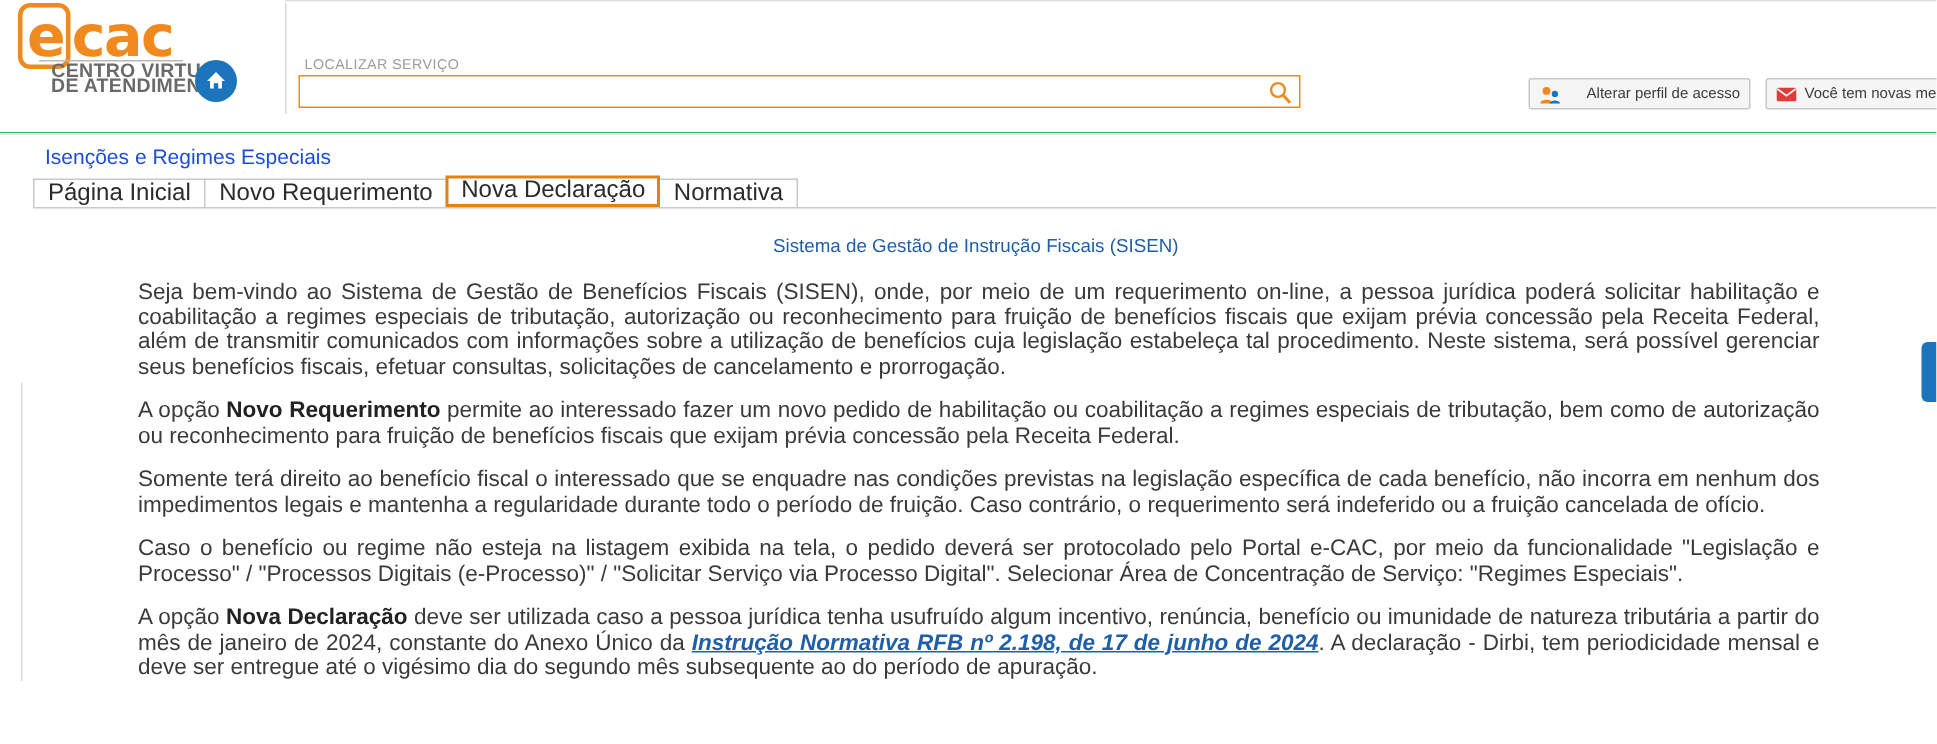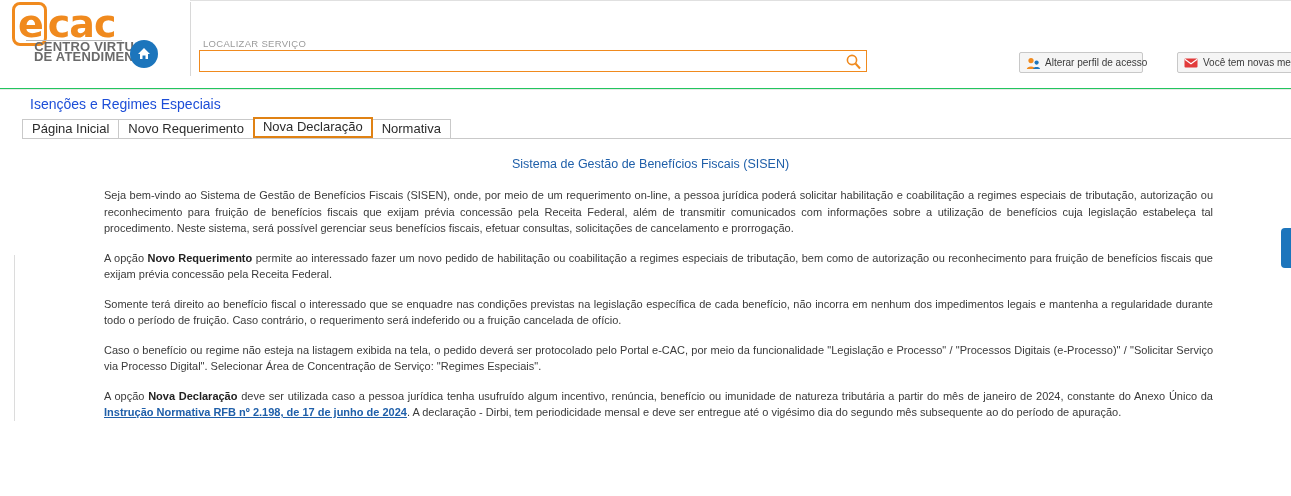--- a/index.html
+++ b/index.html
@@ -146,21 +146,21 @@
     box-sizing: border-box;
     white-space: nowrap;
     gap: 5px;
   }
   .hdr-btn .ico {
     width: 14px;
     height: 14px;
     display: block;
     flex: 0 0 14px;
   }
-  #btn-perfil { left: 828px; width: 124px; }
+  #btn-perfil { left: 828px; width: 148px; justify-content: space-between; }
   #btn-msg { left: 986px; width: 180px; }
 
   .orange-marker {
     position: absolute;
     right: 0;
     top: 228px;
     width: 10px;
     height: 40px;
     background: #1c75bc;
     border-radius: 4px 0 0 4px;
@@ -181,21 +181,21 @@
     color: #1d4ed8;
     font-weight: normal;
   }
   .tabs {
     position: relative;
     height: 20px;
     margin-left: 22px;
     border-bottom: 1px solid #c9c9c9;
     display: flex;
     align-items: flex-end;
-    font-size: 13px;
+    font-size: 16px;
   }
   .tab {
     padding: 2px 9px 3px 9px;
     border: 1px solid #c9c9c9;
     border-bottom: none;
     background: #ffffff;
     color: #2b2b2b;
     margin-right: -1px;
     line-height: 13px;
     white-space: nowrap;
@@ -213,37 +213,38 @@
     position: relative;
     padding: 12px 78px 0 88px;
   }
   .sisen-title {
     text-align: center;
     color: #1f5fa9;
     font-size: 12.5px;
     margin: 6px 0 16px 0;
   }
   .para {
-    font-size: 11px;
+    font-size: 15px;
     line-height: 16.5px;
     color: #3a3a3a;
     text-align: justify;
-    margin: 0 0 13px 16px;
+    margin: 0 0 13px 4px;
   }
   .attention {
     color: #1f5fa9;
     font-weight: bold;
     font-size: 11.5px;
     margin: 0 0 1px 0;
   }
   .para b { font-weight: bold; color: #222; }
   .link {
     color: #1f5fa9;
     font-weight: bold;
     text-decoration: underline;
+    font-style: italic;
   }
   .left-rail {
     position: absolute;
     left: 14px;
     top: 116px;
     bottom: 0;
     width: 1px;
     background: #dcdcdc;
   }
   .top-rail {
@@ -316,21 +317,21 @@
 <div class="tabs">
   <div class="tab">Página Inicial</div>
   <div class="tab">Novo Requerimento</div>
   <div class="tab active">Nova Declaração</div>
   <div class="tab">Normativa</div>
 </div>
 
 <div class="content">
   <div class="left-rail"></div>
 
-  <div class="sisen-title">Sistema de Gestão de Benefícios Fiscais (SISEN)</div>
+  <div class="sisen-title">Sistema de Gestão de Instrução Fiscais (SISEN)</div>
 
   <p class="para">Seja bem-vindo ao Sistema de Gestão de Benefícios Fiscais (SISEN), onde, por meio de um requerimento on-line, a pessoa jurídica poderá solicitar habilitação e coabilitação a regimes especiais de tributação, autorização ou reconhecimento para fruição de benefícios fiscais que exijam prévia concessão pela Receita Federal, além de transmitir comunicados com informações sobre a utilização de benefícios cuja legislação estabeleça tal procedimento. Neste sistema, será possível gerenciar seus benefícios fiscais, efetuar consultas, solicitações de cancelamento e prorrogação.</p>
 
   <p class="para"><span>A opção </span><b>Novo Requerimento</b><span> permite ao interessado fazer um novo pedido de habilitação ou coabilitação a regimes especiais de tributação, bem como de autorização ou reconhecimento para fruição de benefícios fiscais que exijam prévia concessão pela Receita Federal.</span></p>
 
   <p class="para">Somente terá direito ao benefício fiscal o interessado que se enquadre nas condições previstas na legislação específica de cada benefício, não incorra em nenhum dos impedimentos legais e mantenha a regularidade durante todo o período de fruição. Caso contrário, o requerimento será indeferido ou a fruição cancelada de ofício.</p>
 
   <p class="para">Caso o benefício ou regime não esteja na listagem exibida na tela, o pedido deverá ser protocolado pelo Portal e-CAC, por meio da funcionalidade "Legislação e Processo" / "Processos Digitais (e-Processo)" / "Solicitar Serviço via Processo Digital". Selecionar Área de Concentração de Serviço: "Regimes Especiais".</p>
 
   <p class="para"><span>A opção </span><b>Nova Declaração</b><span> deve ser utilizada caso a pessoa jurídica tenha usufruído algum incentivo, renúncia, benefício ou imunidade de natureza tributária a partir do mês de janeiro de 2024, constante do Anexo Único da </span><a class="link" href="#">Instrução Normativa RFB nº 2.198, de 17 de junho de 2024</a><span>. A declaração - Dirbi, tem periodicidade mensal e deve ser entregue até o vigésimo dia do segundo mês subsequente ao do período de apuração.</span></p>

